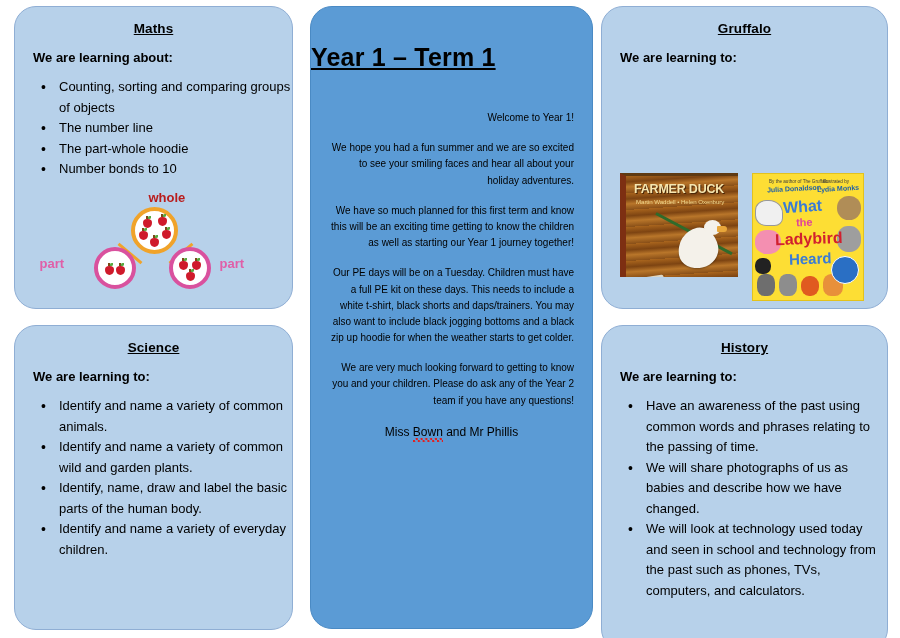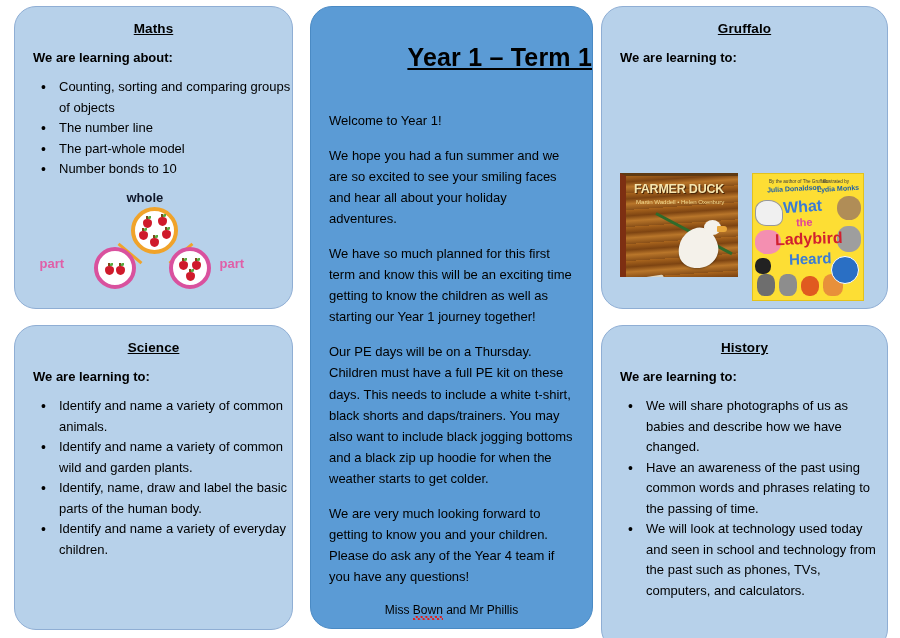--- a/index.html
+++ b/index.html
@@ -74,35 +74,36 @@
     position: absolute;
     left: -18px;
     top: -1px;
     font-size: 14px;
     line-height: 1.58;
   }
   .tight li { margin-bottom: 0; }
 
   
   .main-title {
-    text-align: right;
+    text-align: left;
     font-size: 25px;
     font-weight: bold;
     text-decoration: underline;
     margin: 36px 0 0 0;
     letter-spacing: 0.2px;
   }
   .body-copy {
     margin: 0 18px 0 18px;
     padding-top: 38px;
   }
   .body-copy p {
-    font-size: 13px;
+    font-size: 10px;
     line-height: 1.62;
     margin: 0 0 14px 0;
+    text-align: right;
   }
   .signature {
     text-align: center;
     font-size: 12px;
     margin-top: 16px;
   }
   .misspelled {
     position: relative;
     display: inline-block;
   }
@@ -125,21 +126,21 @@
     position: relative;
     width: 240px;
     height: 100px;
     margin: 10px auto 0 auto;
   }
   .pwm-label {
     position: absolute;
     font-weight: bold;
     font-size: 13px;
   }
-  .lbl-whole { color: #0f172a; left: 93px; top: 0px; }
+  .lbl-whole { color: #b91c1c; left: 115px; top: 0px; }
   .lbl-part-l { color: #e05fa8; left: 6px;  top: 66px; }
   .lbl-part-r { color: #e05fa8; left: 186px; top: 66px; }
 
   .circ {
     position: absolute;
     border-radius: 50%;
     background: #ffffff;
     box-sizing: border-box;
   }
   .circ-whole {
@@ -377,21 +378,21 @@
 <body>
 
 <div class="page">
 
   <div class="panel side" id="panel-maths">
     <div class="section-title">Maths</div>
     <div class="lead">We are learning about:</div>
     <ul class="bullets">
       <li>Counting, sorting and comparing groups of objects</li>
       <li>The number line</li>
-      <li>The part-whole model</li>
+      <li>The part-whole hoodie</li>
       <li>Number bonds to 10</li>
     </ul>
 
     <div class="pwm">
       <div class="pwm-label lbl-whole">whole</div>
       <div class="pwm-label lbl-part-l">part</div>
       <div class="pwm-label lbl-part-r">part</div>
 
       <div class="connector conn-l"></div>
       <div class="connector conn-r"></div>
@@ -427,22 +428,22 @@
       <li>Identify and name a variety of everyday children.</li>
     </ul>
   </div>
 
   <div class="panel center" id="panel-center">
     <div class="main-title">Year 1 – Term 1</div>
     <div class="body-copy">
       <p>Welcome to Year 1!</p>
       <p>We hope you had a fun summer and we are so excited to see your smiling faces and hear all about your holiday adventures.</p>
       <p>We have so much planned for this first term and know this will be an exciting time getting to know the children as well as starting our Year 1 journey together!</p>
-      <p>Our PE days will be on a Thursday. Children must have a full PE kit on these days. This needs to include a white t-shirt, black shorts and daps/trainers. You may also want to include black jogging bottoms and a black zip up hoodie for when the weather starts to get colder.</p>
-      <p>We are very much looking forward to getting to know you and your children. Please do ask any of the Year 4 team if you have any questions!</p>
+      <p>Our PE days will be on a Tuesday. Children must have a full PE kit on these days. This needs to include a white t-shirt, black shorts and daps/trainers. You may also want to include black jogging bottoms and a black zip up hoodie for when the weather starts to get colder.</p>
+      <p>We are very much looking forward to getting to know you and your children. Please do ask any of the Year 2 team if you have any questions!</p>
       <div class="signature"><span>Miss </span><span class="misspelled">Bown</span><span> and Mr Phillis</span></div>
     </div>
   </div>
 
   <div class="panel side" id="panel-english">
     <div class="section-title">Gruffalo</div>
     <div class="lead">We are learning to:</div>
 
     <div class="books">
 
@@ -477,19 +478,19 @@
         <div class="lb-badge"></div>
       </div>
 
     </div>
   </div>
 
   <div class="panel side" id="panel-history">
     <div class="section-title">History</div>
     <div class="lead">We are learning to:</div>
     <ul class="bullets tight">
+      <li>Have an awareness of the past using common words and phrases relating to the passing of time.</li>
       <li>We will share photographs of us as babies and describe how we have changed.</li>
-      <li>Have an awareness of the past using common words and phrases relating to the passing of time.</li>
       <li>We will look at technology used today and seen in school and technology from the past such as phones, TVs, computers, and calculators.</li>
     </ul>
   </div>
 
 </div>
 
 </body></html>

